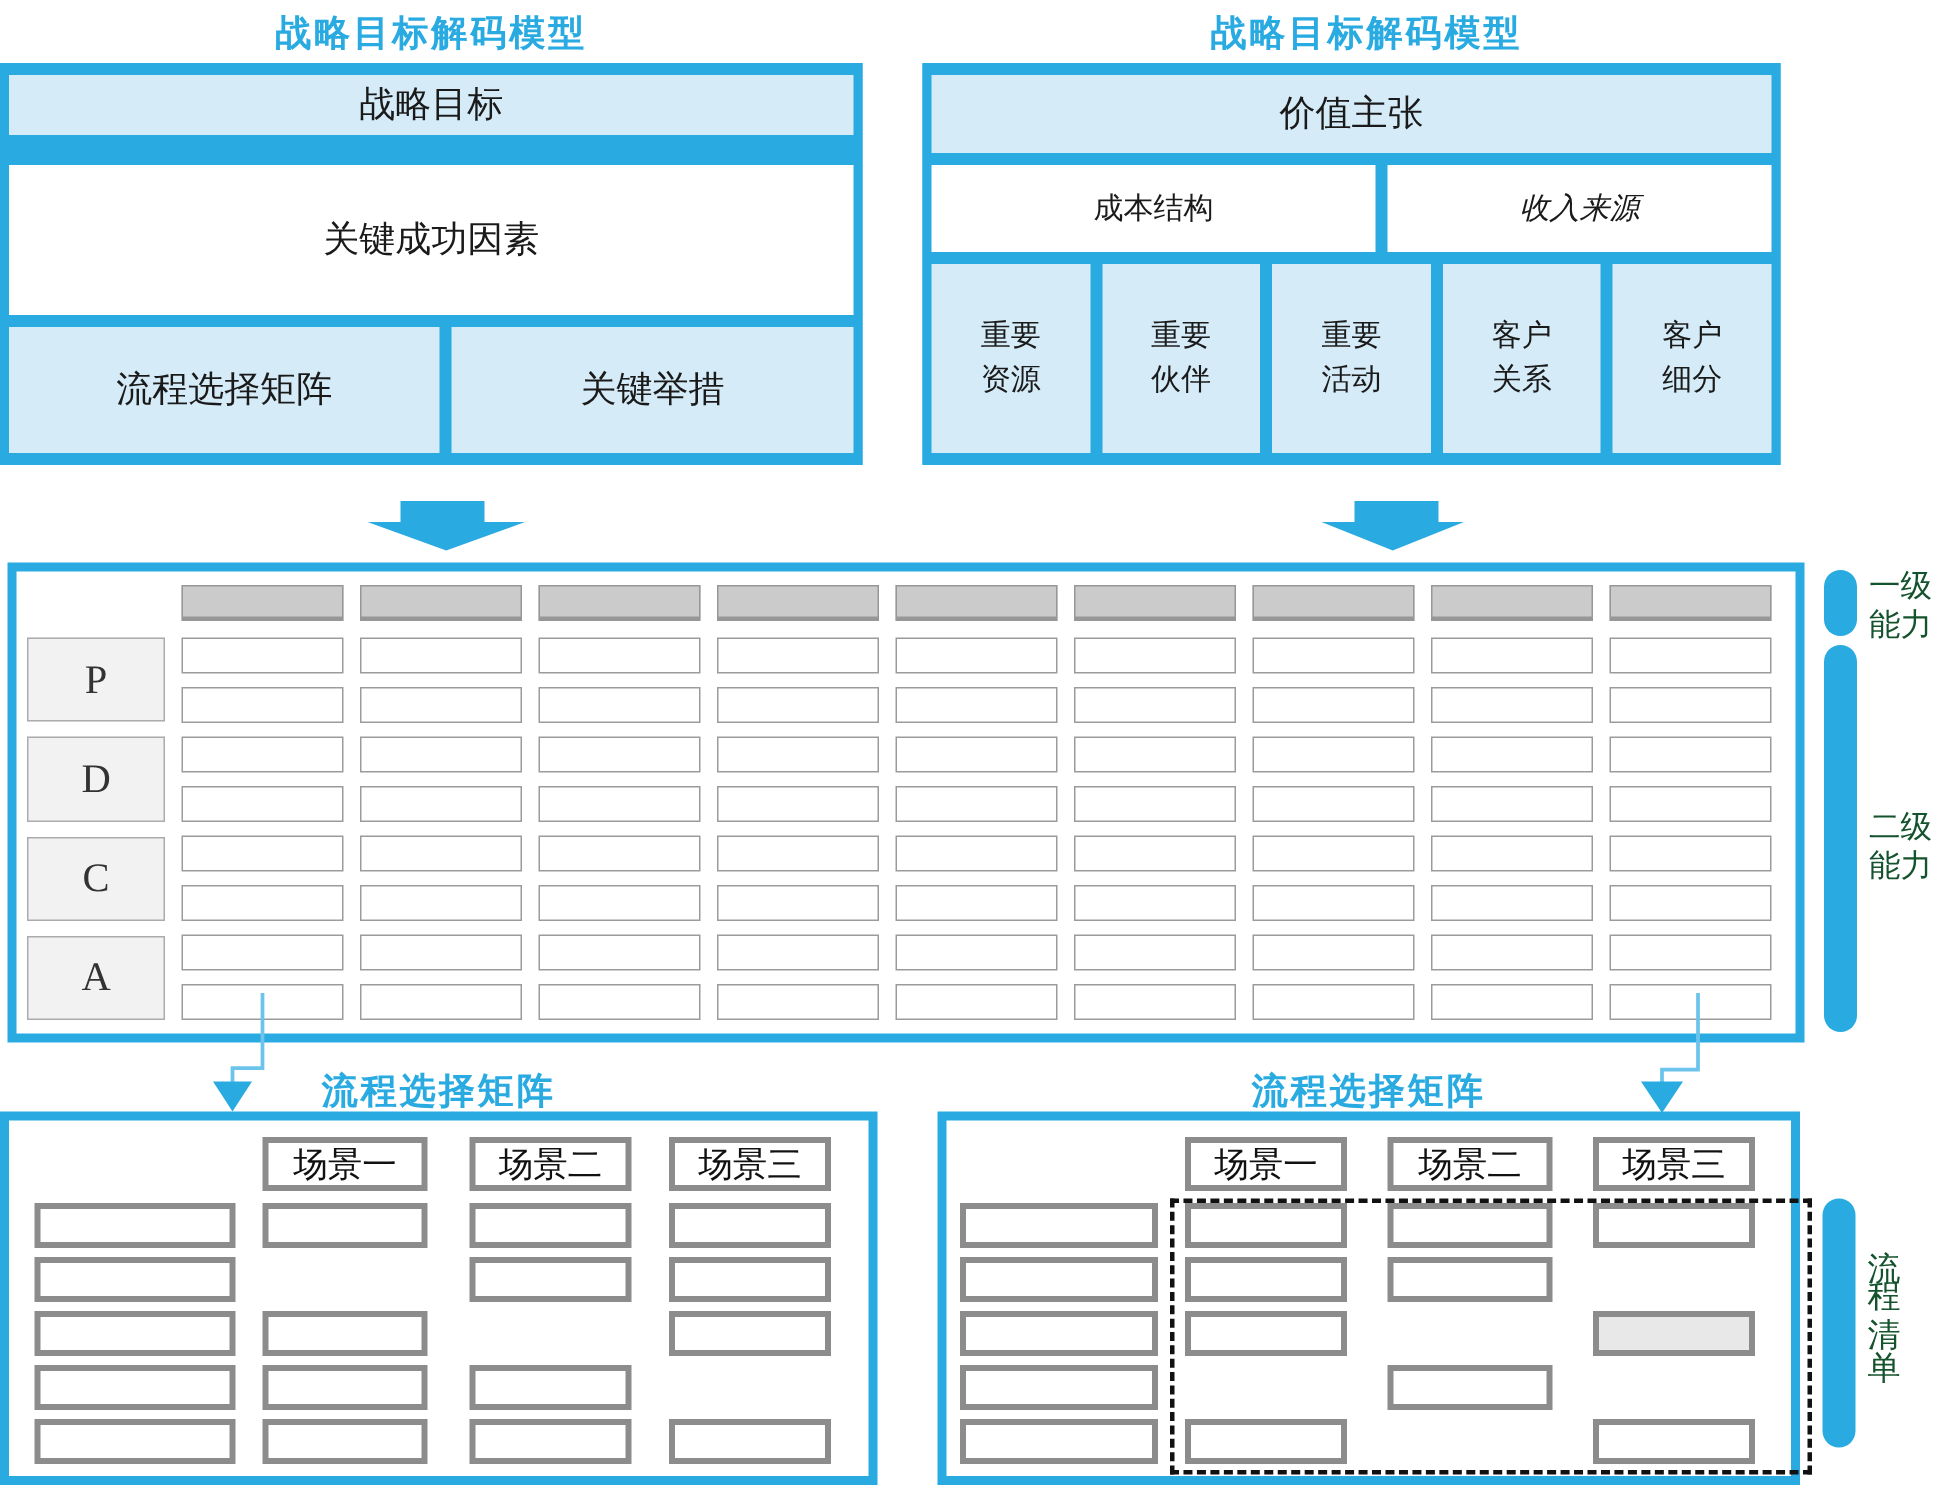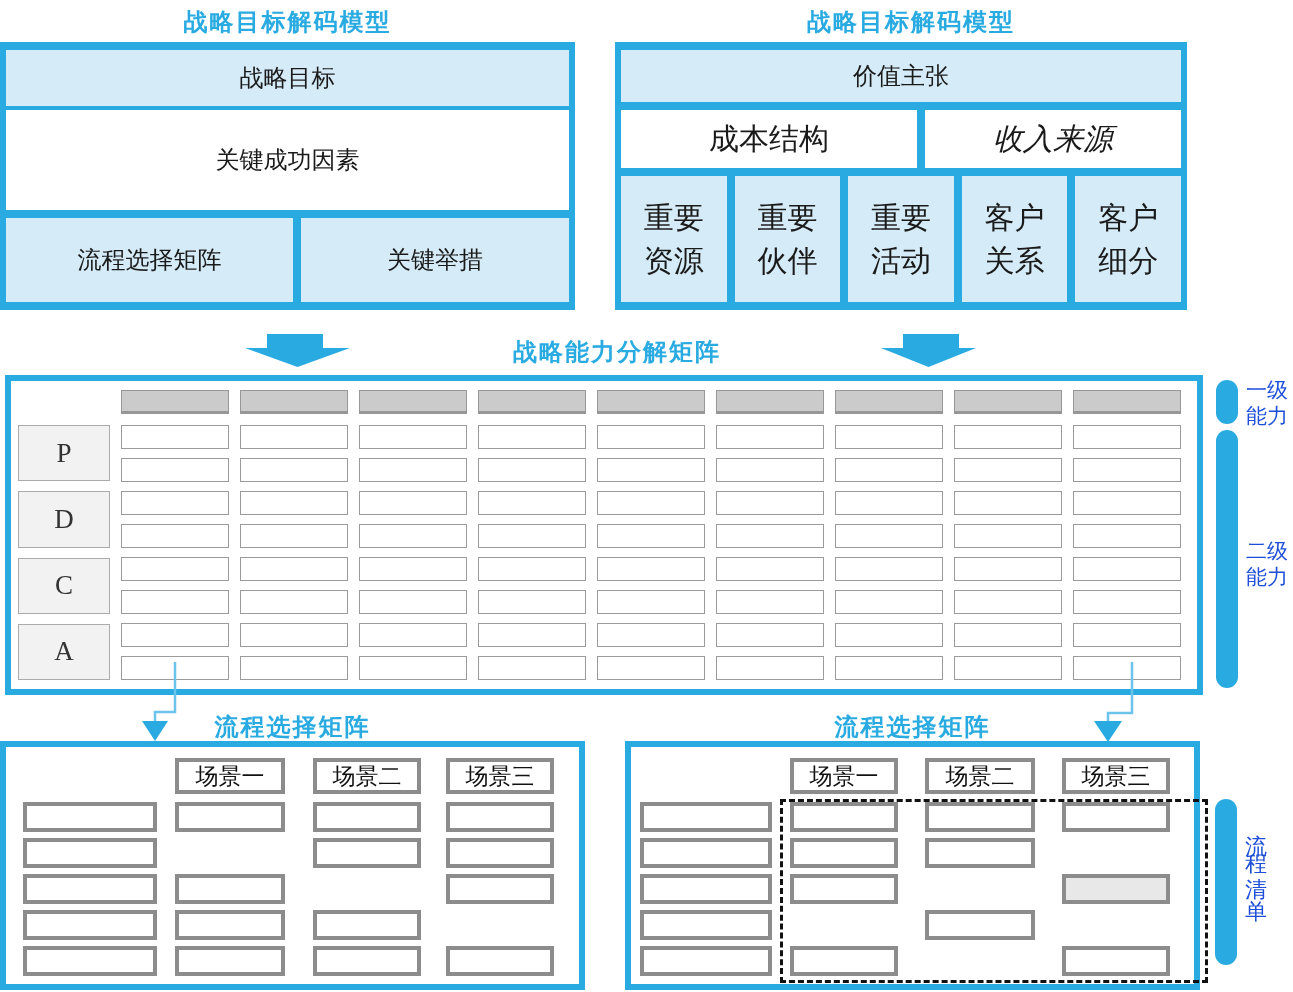--- a/index.html
+++ b/index.html
@@ -14,56 +14,55 @@
   }
   .bigbox{position:absolute;border:6px solid var(--accent);background:var(--accent);box-sizing:border-box;}
   .whitebox{position:absolute;border:6px solid var(--accent);background:#fff;box-sizing:border-box;}
   .cell{
     position:absolute;display:flex;align-items:center;justify-content:center;
     font-size:24px;white-space:pre-line;text-align:center;line-height:1.45;
   }
   .lb{background:var(--light-blue);}
   .wh{background:#fff;}
   .flexrow{position:absolute;display:flex;gap:8px;}
-  .flexrow>div{display:flex;align-items:center;justify-content:center;font-size:30px;white-space:pre-line;text-align:center;line-height:1.45;}
+  .flexrow>div{display:flex;align-items:center;justify-content:center;font-size:20px;white-space:pre-line;text-align:center;line-height:1.45;}
   
   .hcell{background:var(--header-fill);border:1px solid #979797;border-bottom-width:3px;box-sizing:border-box;}
   .mcell{background:#fff;border:1.5px solid var(--cell-border);box-sizing:border-box;}
   .plabel{
     background:var(--label-fill);border:1px solid #ababab;box-sizing:border-box;
     display:flex;align-items:center;justify-content:center;font-size:27px;color:#333;
   }
   #matrix-header{position:absolute;left:110px;top:9px;width:1060px;height:24px;display:grid;grid-template-columns:repeat(9,1fr);column-gap:11px;}
   #matrix-body{position:absolute;left:110px;top:44px;width:1060px;height:255px;display:grid;grid-template-columns:repeat(9,1fr);gap:9px 11px;}
   #matrix-labels{position:absolute;left:7px;top:44px;width:92px;height:255px;display:grid;grid-template-rows:repeat(4,1fr);row-gap:10px;}
   
   .vbar{position:absolute;width:22px;background:var(--accent);border-radius:11px;}
-  .sidelabel{position:absolute;font-size:21px;color:#1d4ed8;line-height:26px;white-space:pre-line;text-align:right;}
+  .sidelabel{position:absolute;font-size:21px;color:#14532d;line-height:26px;white-space:pre-line;text-align:right;}
   #label-process-list{writing-mode:vertical-rl;text-orientation:upright;letter-spacing:22px;white-space:nowrap;}
   
   .bcell{position:absolute;background:#fff;border:4px solid var(--bcell-border);box-sizing:border-box;}
   .bcell.filled{background:var(--highlight-fill);}
   .bhead{position:absolute;background:#fff;border:4px solid var(--bcell-border);box-sizing:border-box;
     display:flex;align-items:center;justify-content:center;font-size:23px;color:#111;}
   #dashed-region{position:absolute;left:780px;top:799px;width:428px;height:184px;border:3px dashed #111;box-sizing:border-box;z-index:5;}
   svg.overlay{position:absolute;left:0;top:0;pointer-events:none;}
 </style>
 </head>
 <body>
 
 <div id="canvas">
 
   <div class="title" style="left:0;top:6px;width:575px;">战略目标解码模型</div>
   <div class="title" style="left:625px;top:6px;width:572px;">战略目标解码模型</div>
-  <div class="title" style="left:367px;top:336px;width:500px;">战略能力分解矩阵</div>
   <div class="title" style="left:0;top:711px;width:585px;">流程选择矩阵</div>
   <div class="title" style="left:625px;top:711px;width:575px;">流程选择矩阵</div>
 
   <div class="bigbox" style="left:0;top:42px;width:575px;height:268px;">
-    <div class="cell lb" style="left:0;top:2px;width:563px;height:56px;">战略目标</div>
+    <div class="cell lb" style="left:0;top:2px;width:563px;height:40px;">战略目标</div>
     <div class="cell wh" style="left:0;top:62px;width:563px;height:100px;">关键成功因素</div>
     <div class="cell lb" style="left:0;top:170px;width:287px;height:84px;">流程选择矩阵</div>
     <div class="cell lb" style="left:295px;top:170px;width:268px;height:84px;">关键举措</div>
   </div>
 
   <div class="bigbox" style="left:615px;top:42px;width:572px;height:268px;">
     <div class="cell lb" style="left:0;top:2px;width:560px;height:52px;">价值主张</div>
     <div class="flexrow" style="left:0;top:62px;width:560px;height:58px;">
       <div class="wh" style="flex:295;">成本结构</div>
       <div class="wh" style="flex:255;font-style:italic;">收入来源</div>

